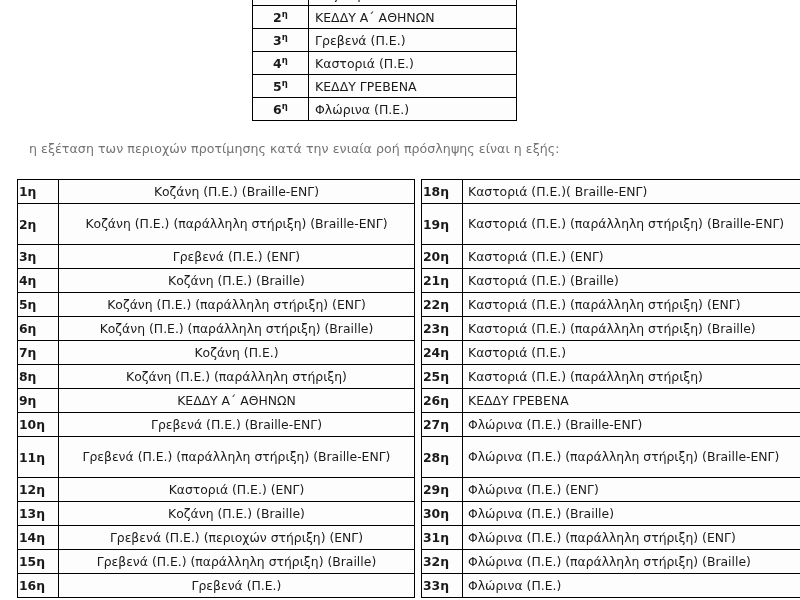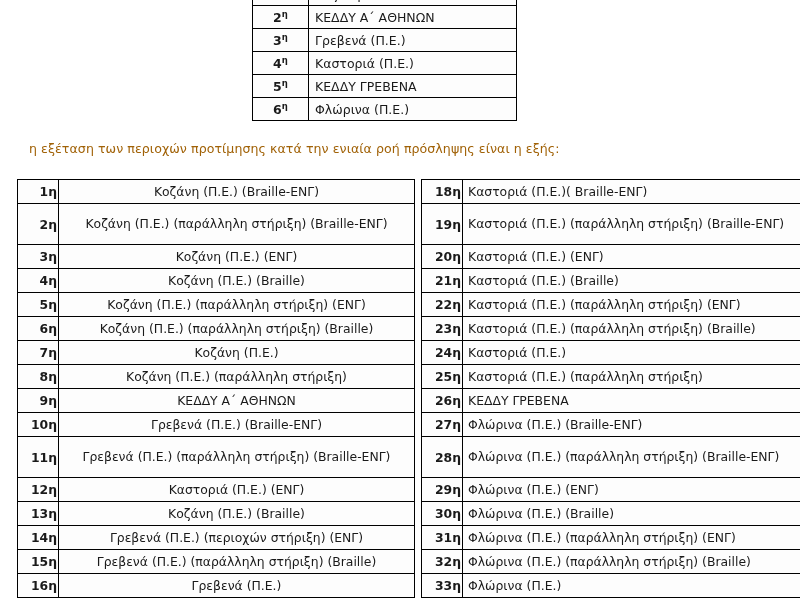--- a/index.html
+++ b/index.html
@@ -65,21 +65,21 @@
     line-height: 0;
   }
 
   
   .intro-paragraph {
     position: absolute;
     left: 29px;
     top: 141px;
     font-size: 12.6px;
     line-height: 16px;
-    color: #a16207;
+    color: #737373;
     white-space: nowrap;
     letter-spacing: 0.05px;
   }
 
   
   .main-table-wrap {
     position: absolute;
     left: 17px;
     top: 179px;
     width: 766px;
@@ -89,21 +89,21 @@
     table-layout: fixed;
     width: 766px;
   }
   table.main-table td {
     border: 1px solid #000000;
     background: #fdfdfd;
     vertical-align: middle;
   }
   td.idx {
     width: 38px;
-    text-align: right;
+    text-align: left;
     font-weight: bold;
     font-size: 12.4px;
     padding: 1px 1px;
     line-height: 15px;
   }
   td.val {
     padding: 1px 5px;
     font-size: 12.4px;
     line-height: 15.5px;
     overflow: hidden;
@@ -182,21 +182,21 @@
         <tr class="r2">
           <td class="idx">2η</td>
           <td class="val val-left">Κοζάνη (Π.Ε.) (παράλληλη στήριξη) (Braille-ΕΝΓ)</td>
           <td class="gap"></td>
           <td class="idx">19η</td>
           <td class="val val-right">Καστοριά (Π.Ε.) (παράλληλη στήριξη) (Braille-ΕΝΓ)</td>
         </tr>
 
         <tr class="r1">
           <td class="idx">3η</td>
-          <td class="val val-left">Κοζάνη (Π.Ε.) (ΕΝΓ)</td>
+          <td class="val val-left">Γρεβενά (Π.Ε.) (ΕΝΓ)</td>
           <td class="gap"></td>
           <td class="idx">20η</td>
           <td class="val val-right">Καστοριά (Π.Ε.) (ΕΝΓ)</td>
         </tr>
 
         <tr class="r1">
           <td class="idx">4η</td>
           <td class="val val-left">Κοζάνη (Π.Ε.) (Braille)</td>
           <td class="gap"></td>
           <td class="idx">21η</td>

